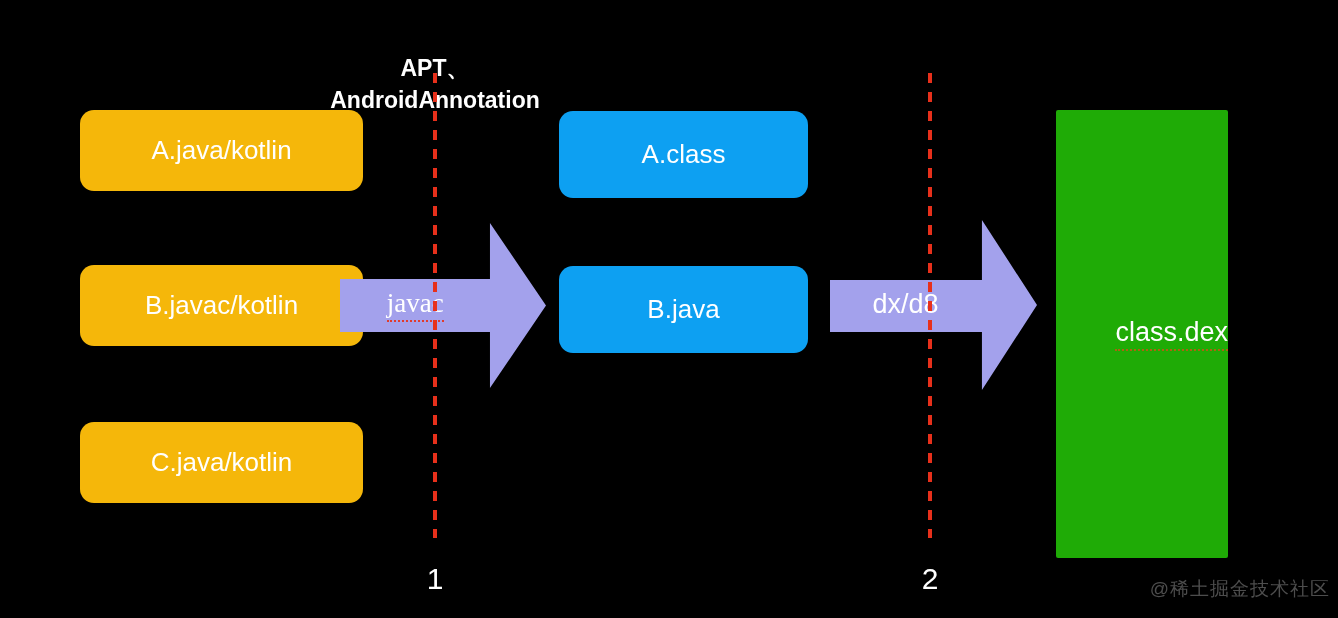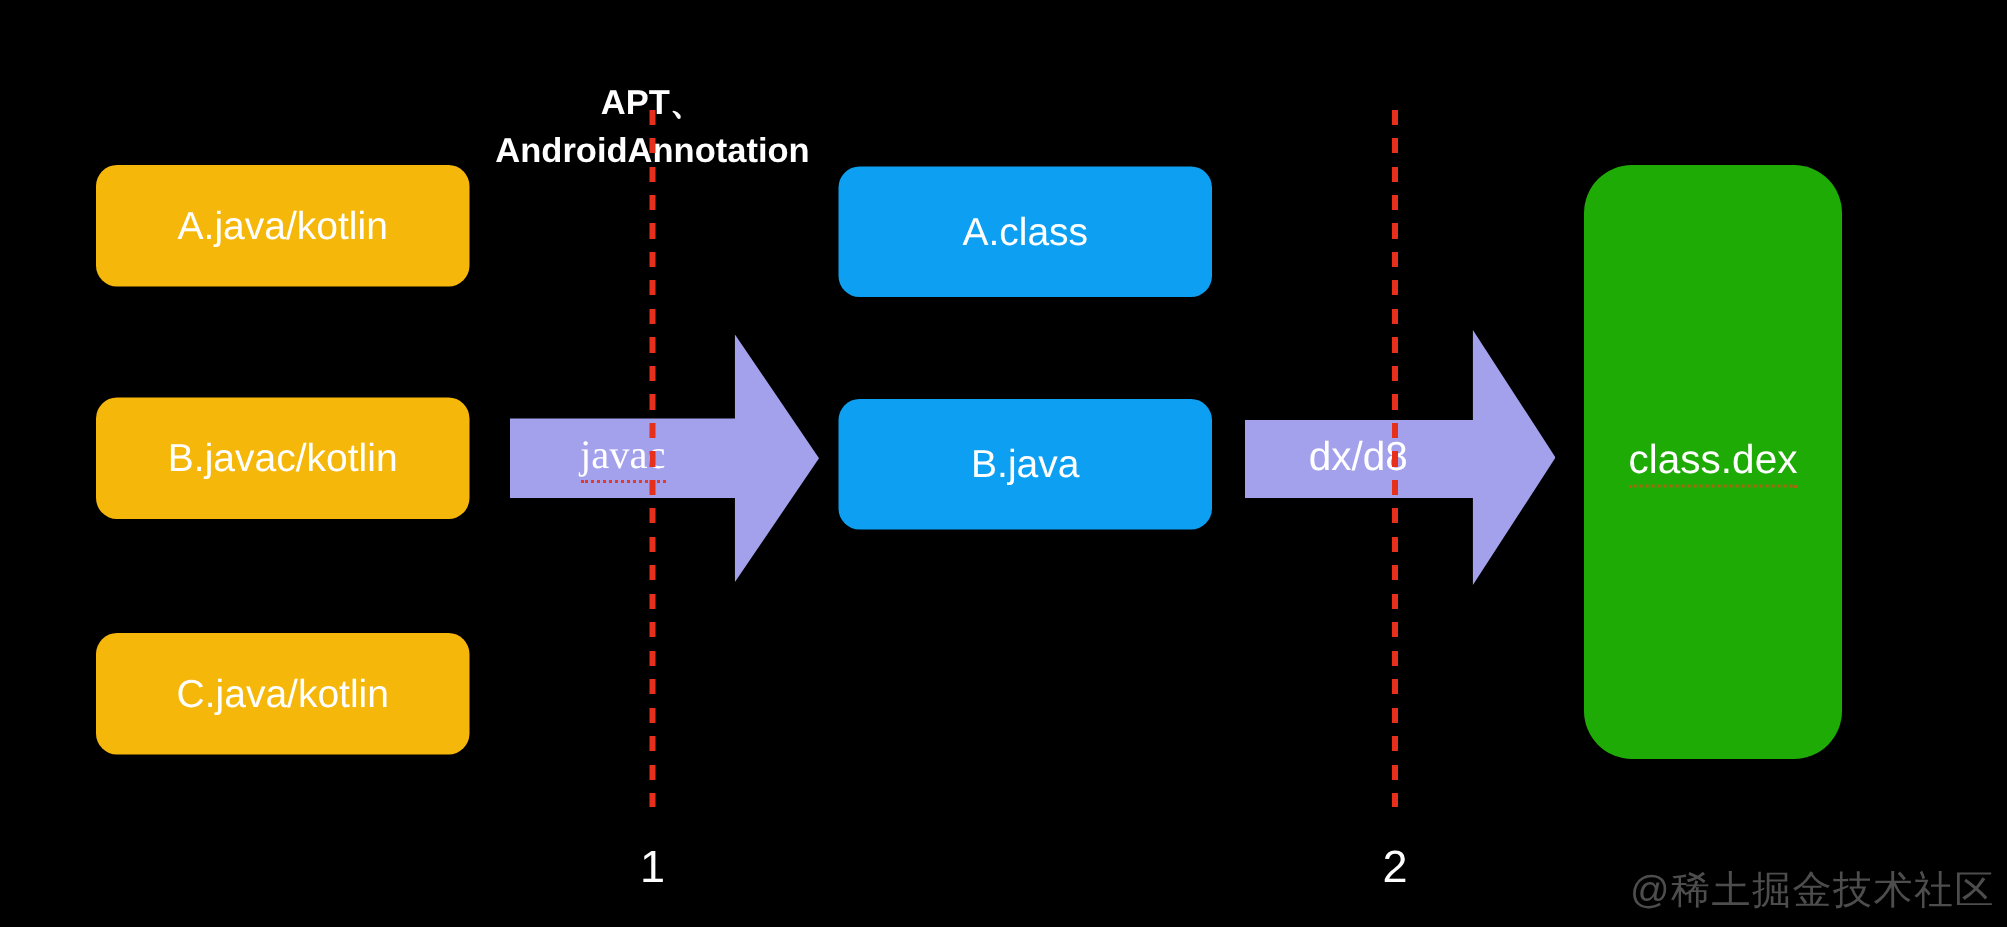--- a/index.html
+++ b/index.html
@@ -16,27 +16,27 @@
     text-align:center;color:#fff;font-weight:bold;
     font-size:23px;line-height:32px;margin-top:48px;
   }
   
   .node{
     position:absolute;
     display:flex;align-items:center;justify-content:center;
     color:#fff;font-size:26px;
     border-radius:14px;
   }
-  .src{left:64px;width:249px;height:81px;background:var(--source);text-align:center;}
+  .src{left:80px;width:283px;height:81px;background:var(--source);text-align:center;}
   .src.r0{top:110px}.src.r1{top:265px}.src.r2{top:422px}
   .cls{left:559px;width:249px;height:87px;background:var(--cls);}
   .cls.r0{top:111px}.cls.r1{top:266px}.cls.r2{top:423px}
   .dex{
-    left:1056px;top:110px;width:172px;height:396px;
-    background:var(--dex);border-radius:32px;font-size:27px;
+    left:1056px;top:110px;width:172px;height:448px;
+    background:var(--dex);border-radius:2px;font-size:27px;justify-content:flex-end;
   }
   
   .arrow{position:absolute;z-index:1;}
   .arrow .shape{
     position:absolute;inset:0;background:var(--arrow);
   }
   .arrow1{left:340px;top:223px;width:206px;height:165px;}
   .arrow1 .shape{
     clip-path:polygon(0 33.9%,72.8% 33.9%,72.8% 0,100% 50%,72.8% 100%,72.8% 66.1%,0 66.1%);
   }
@@ -59,21 +59,21 @@
   .d1{left:433px}.d2{left:928px}
   
   .marker{
     position:absolute;top:562px;width:60px;text-align:center;
     color:#fff;font-size:30px;
   }
   .m1{left:405px}.m2{left:900px}
   
   .watermark{
     position:absolute;right:8px;top:576px;
-    color:#4d4d4d;font-size:26px;letter-spacing:1px;
+    color:#4d4d4d;font-size:19px;letter-spacing:1px;
   }
 </style>
 </head>
 <body>
 
 <div class="stage">
 
   <div class="title">
     <div>APT、</div>
     <div>AndroidAnnotation</div>

